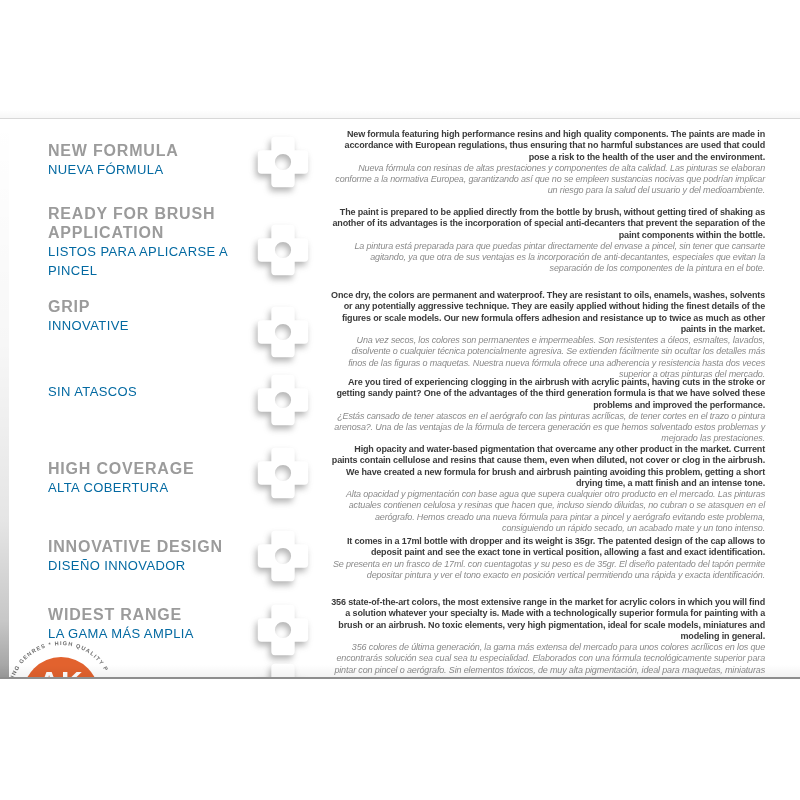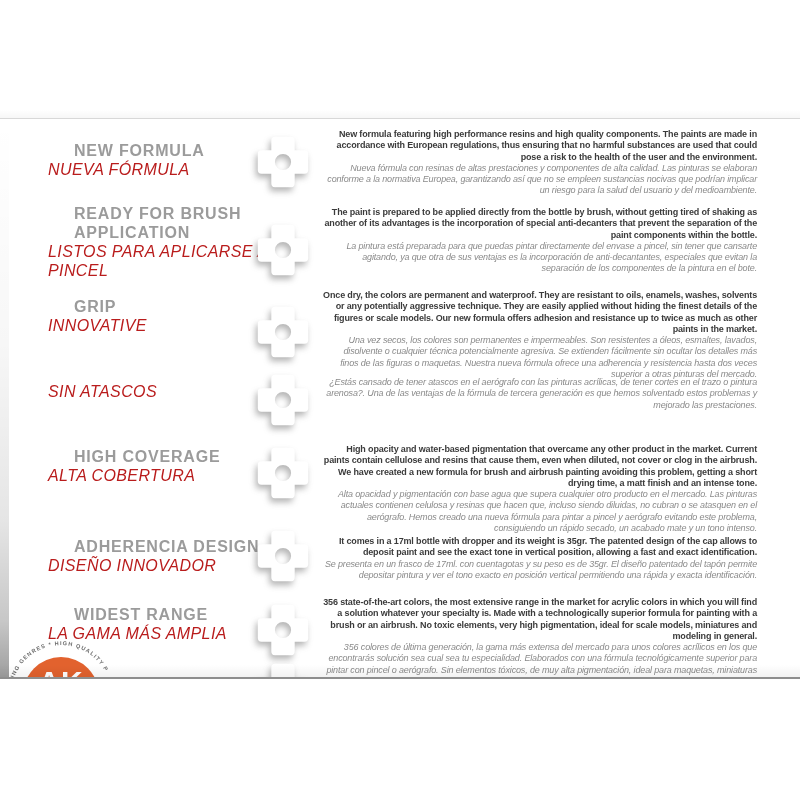--- a/index.html
+++ b/index.html
@@ -32,27 +32,27 @@
       rgba(0,0,0,0.00) 0%, rgba(0,0,0,0.03) 40%,
       rgba(0,0,0,0.10) 72%, rgba(0,0,0,0.22) 90%, rgba(0,0,0,0.38) 100%);
   }
   .bottom-fade {
     position:absolute; left:0; top:546px; width:800px; height:12px;
     background:linear-gradient(to bottom, rgba(0,0,0,0) 0%, rgba(0,0,0,0.05) 100%);
   }
   .heading { position:absolute; left:48px; width:232px; }
   .heading .en {
     font-weight:bold; font-size:16px; line-height:19px;
-    color:#9b9b9b; letter-spacing:0.8px;margin-left:26px;
+    color:#9b9b9b; letter-spacing:0.8px;
   }
   .heading .es {
-    font-style:italic; font-size:16px; line-height:19px;
-    color:#b91c1c; letter-spacing:0.4px;
+    font-size:13px; line-height:19px;
+    color:#0369a1; letter-spacing:0.4px;
   }
-  .para { position:absolute; left:323px; width:434px; text-align:right; }
+  .para { position:absolute; left:331px; width:434px; text-align:right; }
   .para .en {
     font-weight:bold; font-size:9px; line-height:11.3px;
     color:#3b3b3b; letter-spacing:-0.15px;
   }
   .para .es {
     font-style:italic; font-size:9px; line-height:11.3px;
     color:#8a8a8a; letter-spacing:-0.15px;
   }
   .cap-icon {
     position:absolute; left:256px; width:54px; height:54px;
@@ -113,39 +113,40 @@
 
   <div class="heading" style="top:263px">
     <div class="es">SIN ATASCOS</div>
   </div>
   <div class="cap-icon" style="top:254px">
     <svg viewBox="0 0 60 60" fill-rule="evenodd">
       <path fill="#ffffff" d="M21 2 H39 Q43 2 43 6 V17 H54 Q58 17 58 21 V39 Q58 43 54 43 H43 V54 Q43 58 39 58 H21 Q17 58 17 54 V43 H6 Q2 43 2 39 V21 Q2 17 6 17 H17 V6 Q17 2 21 2 Z M30 21 A9 9 0 1 0 30 39 A9 9 0 1 0 30 21 Z"></path>
     </svg>
   </div>
   <div class="para" style="top:258px">
+    <div class="en">Are you tired of experiencing clogging in the airbrush with acrylic paints, having cuts in the stroke or getting sandy paint? One of the advantages of the third generation formula is that we have solved these problems and improved the performance.</div>
     <div class="es">¿Estás cansado de tener atascos en el aerógrafo con las pinturas acrílicas, de tener cortes en el trazo o pintura arenosa?. Una de las ventajas de la fórmula de tercera generación es que hemos solventado estos problemas y mejorado las prestaciones.</div>
   </div>
 
-  <div class="heading" style="top:328px">
+  <div class="heading" style="top:340px">
     <div class="en">HIGH COVERAGE</div>
     <div class="es">ALTA COBERTURA</div>
   </div>
   <div class="cap-icon" style="top:327px">
     <svg viewBox="0 0 60 60" fill-rule="evenodd">
       <path fill="#ffffff" d="M21 2 H39 Q43 2 43 6 V17 H54 Q58 17 58 21 V39 Q58 43 54 43 H43 V54 Q43 58 39 58 H21 Q17 58 17 54 V43 H6 Q2 43 2 39 V21 Q2 17 6 17 H17 V6 Q17 2 21 2 Z M30 21 A9 9 0 1 0 30 39 A9 9 0 1 0 30 21 Z"></path>
     </svg>
   </div>
   <div class="para" style="top:325px">
     <div class="en">High opacity and water-based pigmentation that overcame any other product in the market. Current paints contain cellulose and resins that cause them, even when diluted, not cover or clog in the airbrush. We have created a new formula for brush and airbrush painting avoiding this problem, getting a short drying time, a matt finish and an intense tone.</div>
     <div class="es">Alta opacidad y pigmentación con base agua que supera cualquier otro producto en el mercado. Las pinturas actuales contienen celulosa y resinas que hacen que, incluso siendo diluidas, no cubran o se atasquen en el aerógrafo. Hemos creado una nueva fórmula para pintar a pincel y aerógrafo evitando este problema, consiguiendo un rápido secado, un acabado mate y un tono intenso.</div>
   </div>
 
   <div class="heading" style="top:418px">
-    <div class="en">ADHERENCIA DESIGN</div>
+    <div class="en">INNOVATIVE DESIGN</div>
     <div class="es">DISEÑO INNOVADOR</div>
   </div>
   <div class="cap-icon" style="top:410px">
     <svg viewBox="0 0 60 60" fill-rule="evenodd">
       <path fill="#ffffff" d="M21 2 H39 Q43 2 43 6 V17 H54 Q58 17 58 21 V39 Q58 43 54 43 H43 V54 Q43 58 39 58 H21 Q17 58 17 54 V43 H6 Q2 43 2 39 V21 Q2 17 6 17 H17 V6 Q17 2 21 2 Z M30 21 A9 9 0 1 0 30 39 A9 9 0 1 0 30 21 Z"></path>
     </svg>
   </div>
   <div class="para" style="top:417px">
     <div class="en">It comes in a 17ml bottle with dropper and its weight is 35gr. The patented design of the cap allows to deposit paint and see the exact tone in vertical position, allowing a fast and exact identification.</div>
     <div class="es">Se presenta en un frasco de 17ml. con cuentagotas y su peso es de 35gr. El diseño patentado del tapón permite depositar pintura y ver el tono exacto en posición vertical permitiendo una rápida y exacta identificación.</div>

